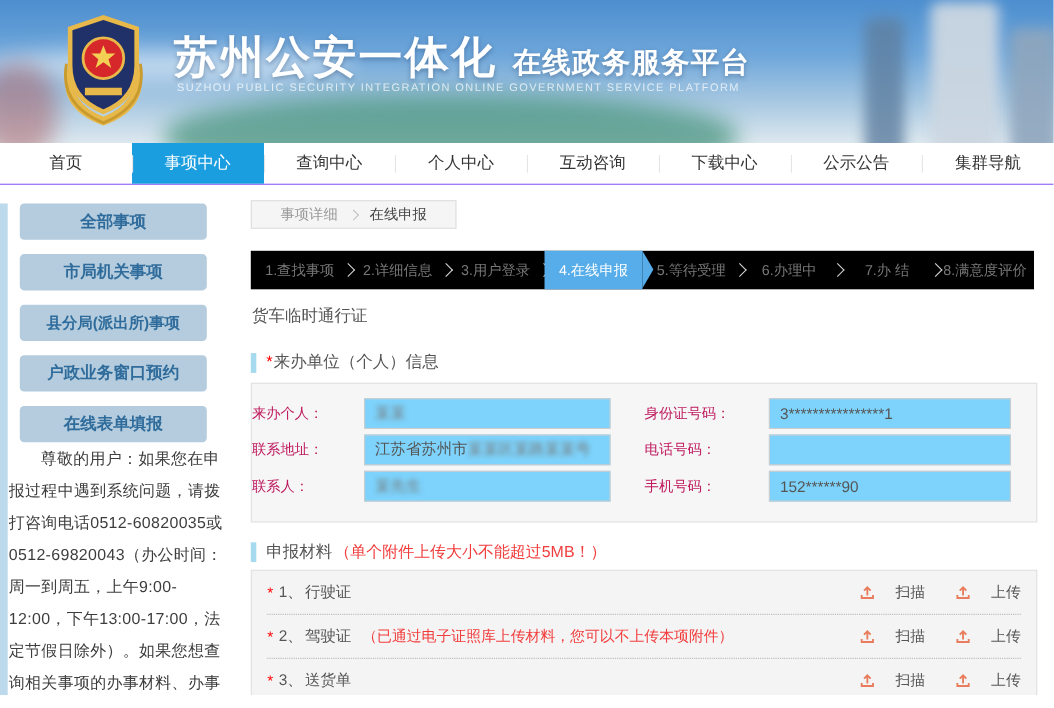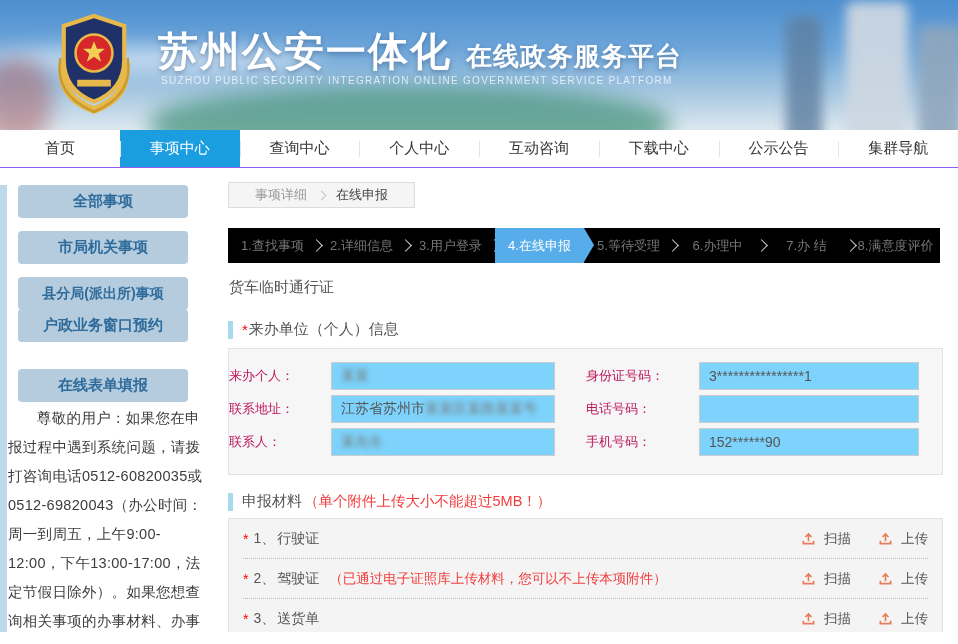--- a/index.html
+++ b/index.html
@@ -30,21 +30,21 @@
   .nav-item { flex:1; display:flex; align-items:center; justify-content:center; font-size:15px; color:#333;
     position:relative; cursor:pointer; }
   .nav-item + .nav-item::before { content:""; position:absolute; left:0; top:11px; height:16px; width:1px; background:#e5e5e5; }
   .nav-item.active { background:#1b9ee0; color:#fff; }
 
   
   .side-strip { position:absolute; left:0; top:185px; width:7px; height:459px; background:#bdd9ec; }
   .side-btn { position:absolute; left:18px; width:170px; height:33px; background:#b4ccdd; border-radius:4px;
     color:#2f6c9c; font-weight:bold; font-size:15px; display:flex; align-items:center; justify-content:center;
     cursor:pointer; white-space:nowrap; }
-  .sb0{top:185px;} .sb1{top:231px;} .sb2{top:277px; font-size:14px;} .sb3{top:309px;text-align:right;} .sb4{top:369px;}
+  .sb0{top:185px;} .sb1{top:231px;} .sb2{top:277px; font-size:14px;} .sb3{top:323px;text-align:right;} .sb4{top:369px;}
   .notice { position:absolute; left:8px; top:404px; width:199px; font-size:14.5px; line-height:29px;
     color:#3d3d3d; text-indent:2em; letter-spacing:.3px; }
 
   
   .breadcrumb { position:absolute; left:228px; top:182px; height:26px; display:inline-flex; align-items:center;
     background:#f5f5f5; border:1px solid #ddd; padding:0 26px; gap:11px; font-size:13px; }
   .bc-first { color:#999; }
   .bc-chev { width:7px; height:7px; border-top:1px solid #c3c3c3; border-right:1px solid #c3c3c3;
     transform:rotate(45deg); }
   .bc-current { color:#444; }
@@ -78,21 +78,21 @@
   .blurred { filter:blur(2.5px); color:#777; }
 
   
   .mat-panel { position:absolute; left:228px; top:518px; width:715px; height:130px; background:#f4f4f4;
     border:1px solid #e2e2e2; padding:0 14px; }
   .mat-row { height:40px; display:flex; align-items:center; border-bottom:1px dotted #bbb;
     font-size:14px; color:#555; }
   .mat-idx { margin:0 2px 0 4px; }
   .mat-note { color:#f23c3c; margin-left:10px; font-size:13.5px; }
   .mat-actions { margin-left:auto; display:flex; gap:27px; }
-  .action { display:flex; align-items:center; gap:8px; color:#555; font-size:13.5px; cursor:pointer; }
+  .action { display:flex; align-items:center; gap:18px; color:#555; font-size:13.5px; cursor:pointer; }
 </style>
 </head>
 <body>
 
 <div class="page">
 
   <div class="header">
     <div class="blur-shape h-haze"></div>
     <div class="blur-shape h-trees"></div>
     <div class="blur-shape h-red"></div>

